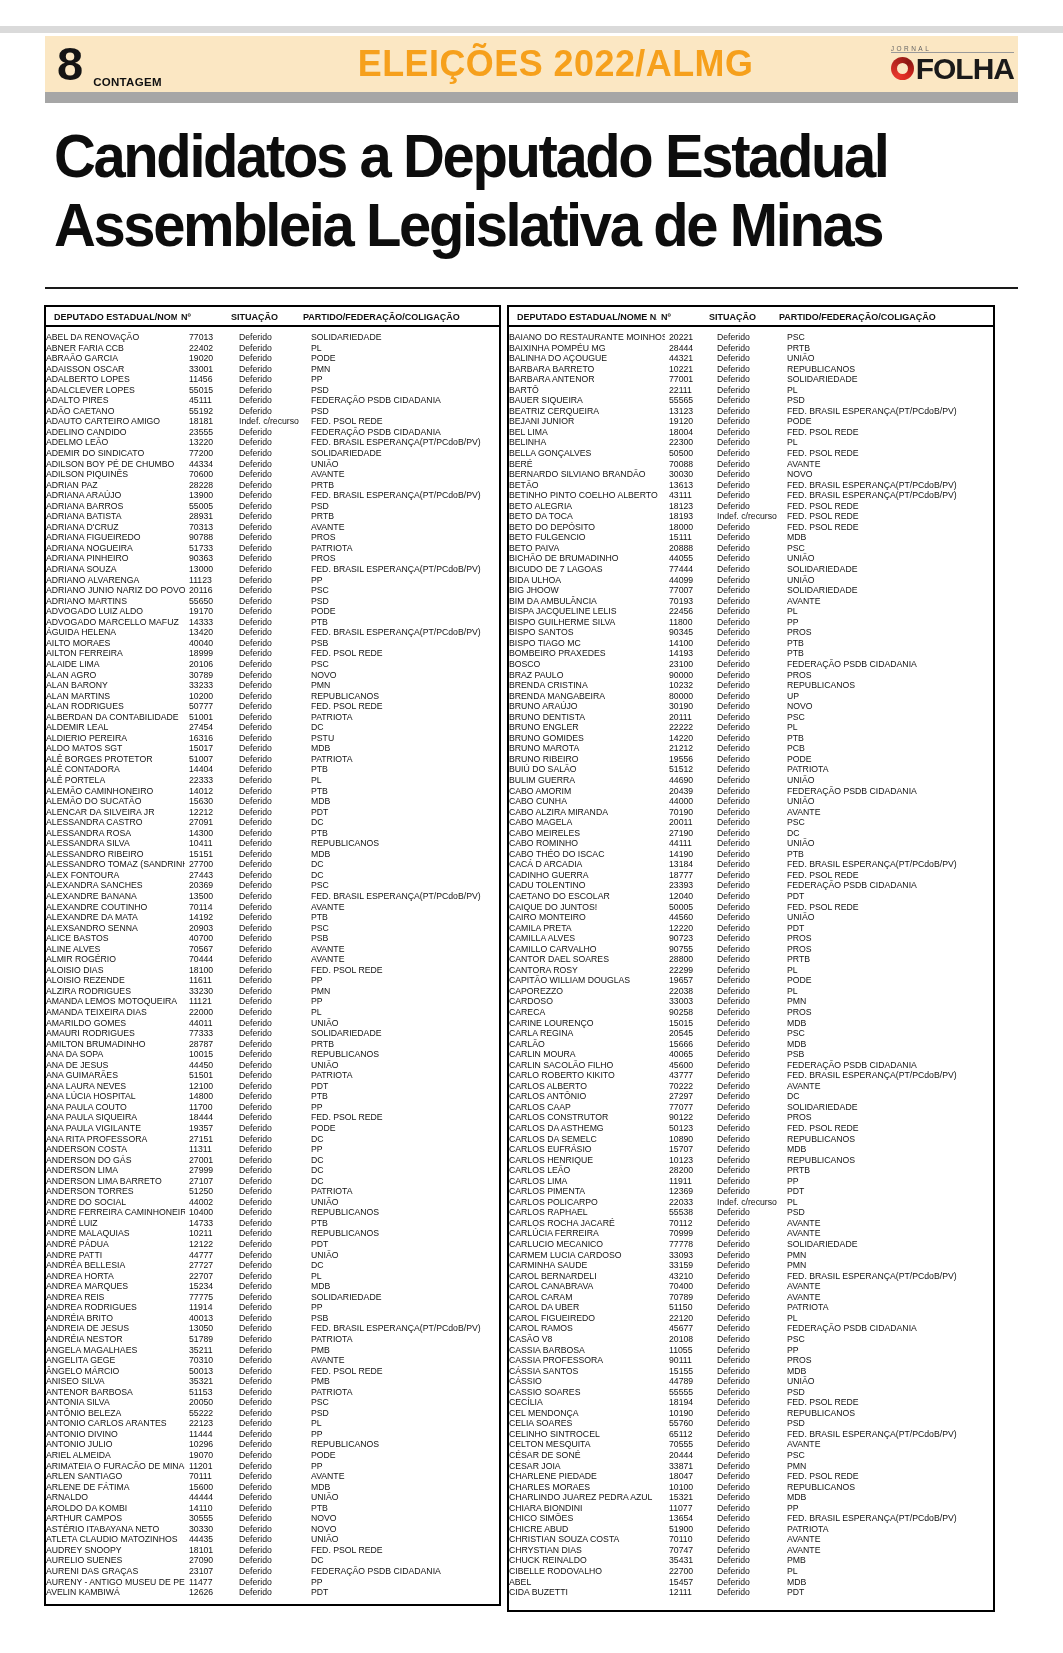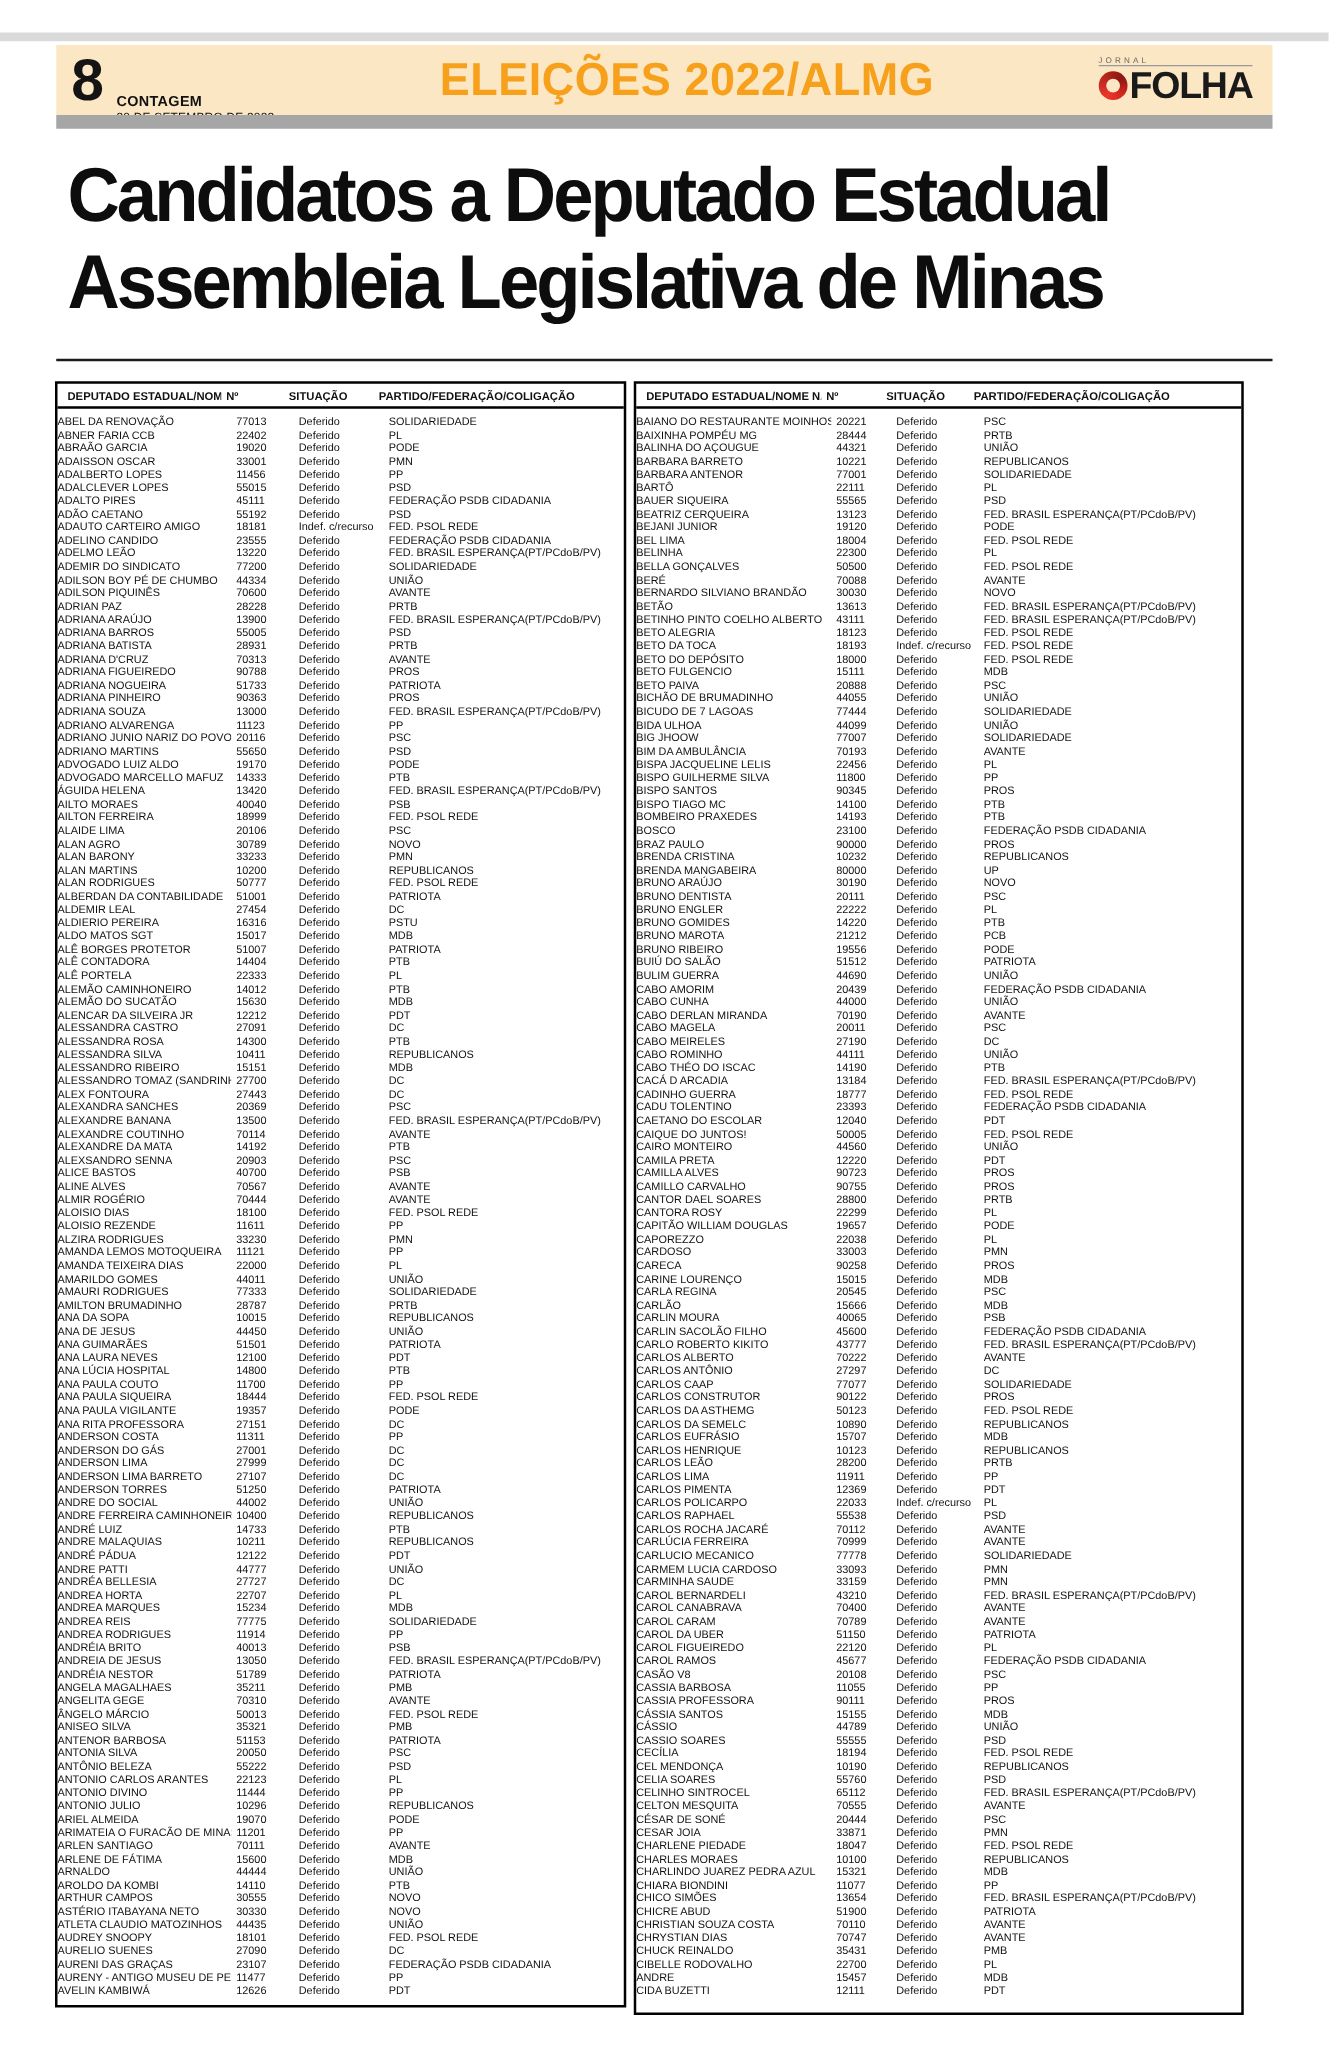--- a/index.html
+++ b/index.html
@@ -8,21 +8,21 @@
   .top-band{position:absolute;top:26px;left:0;width:1063px;height:7px;background:#dadada;}
   
   .banner{position:absolute;top:36px;left:45px;width:973px;height:56px;background:#fbe7c3;
           display:flex;align-items:center;}
   .page-number{font-size:47px;font-weight:bold;line-height:0.9;margin:0 10px 0 12px;color:#141414;}
   .edition{display:flex;flex-direction:column;justify-content:center;line-height:1.25;}
   .edition .ed-name{font-size:11.5px;font-weight:bold;letter-spacing:0.3px;margin-top:48px;}
   .edition .ed-date{font-size:9.5px;font-weight:normal;letter-spacing:0.2px;}
   .banner-title{flex:1;text-align:center;color:#f6a01c;font-size:37px;font-weight:bold;
                 letter-spacing:0.5px;transform:scaleX(0.97);white-space:nowrap;}
-  .logo{margin-right:16px;display:flex;flex-direction:column;align-items:flex-start;}
+  .logo{margin-right:4px;display:flex;flex-direction:column;align-items:flex-start;}
   .logo-kicker{font-size:6.5px;letter-spacing:2.5px;color:#666;border-bottom:0.5px solid #999;
                width:100%;margin-bottom:1px;}
   .logo-row{display:flex;align-items:center;gap:2px;}
   .logo-ring{width:23px;height:23px;border-radius:50%;
              background:conic-gradient(from 210deg,#e8372c,#8b1713 55%,#d5271f 80%,#e8372c);
              position:relative;display:inline-block;}
   .logo-ring::after{content:"";position:absolute;left:6px;top:6px;width:11px;height:11px;
              border-radius:50%;background:#fbe7c3;}
   .logo-name{font-size:30px;font-weight:bold;letter-spacing:-1px;color:#1a1a1a;line-height:1;}
   .grey-bar{position:absolute;top:92px;left:45px;width:973px;height:11px;background:#a6a6a6;}
@@ -1075,21 +1075,21 @@
         <span class="c-status">Deferido</span>
         <span class="c-party">FEDERAÇÃO PSDB CIDADANIA</span>
       </div>
       <div class="row">
         <span class="c-name">CABO CUNHA</span>
         <span class="c-number">44000</span>
         <span class="c-status">Deferido</span>
         <span class="c-party">UNIÃO</span>
       </div>
       <div class="row">
-        <span class="c-name">CABO DERLAN MIRANDA</span>
+        <span class="c-name">CABO ALZIRA MIRANDA</span>
         <span class="c-number">70190</span>
         <span class="c-status">Deferido</span>
         <span class="c-party">AVANTE</span>
       </div>
       <div class="row">
         <span class="c-name">CABO MAGELA</span>
         <span class="c-number">20011</span>
         <span class="c-status">Deferido</span>
         <span class="c-party">PSC</span>
       </div>
@@ -1513,21 +1513,21 @@
         <span class="c-status">Deferido</span>
         <span class="c-party">PMB</span>
       </div>
       <div class="row">
         <span class="c-name">CIBELLE RODOVALHO</span>
         <span class="c-number">22700</span>
         <span class="c-status">Deferido</span>
         <span class="c-party">PL</span>
       </div>
       <div class="row">
-        <span class="c-name">ANDRE</span>
+        <span class="c-name">ABEL</span>
         <span class="c-number">15457</span>
         <span class="c-status">Deferido</span>
         <span class="c-party">MDB</span>
       </div>
       <div class="row">
         <span class="c-name">CIDA BUZETTI</span>
         <span class="c-number">12111</span>
         <span class="c-status">Deferido</span>
         <span class="c-party">PDT</span>
       </div>

